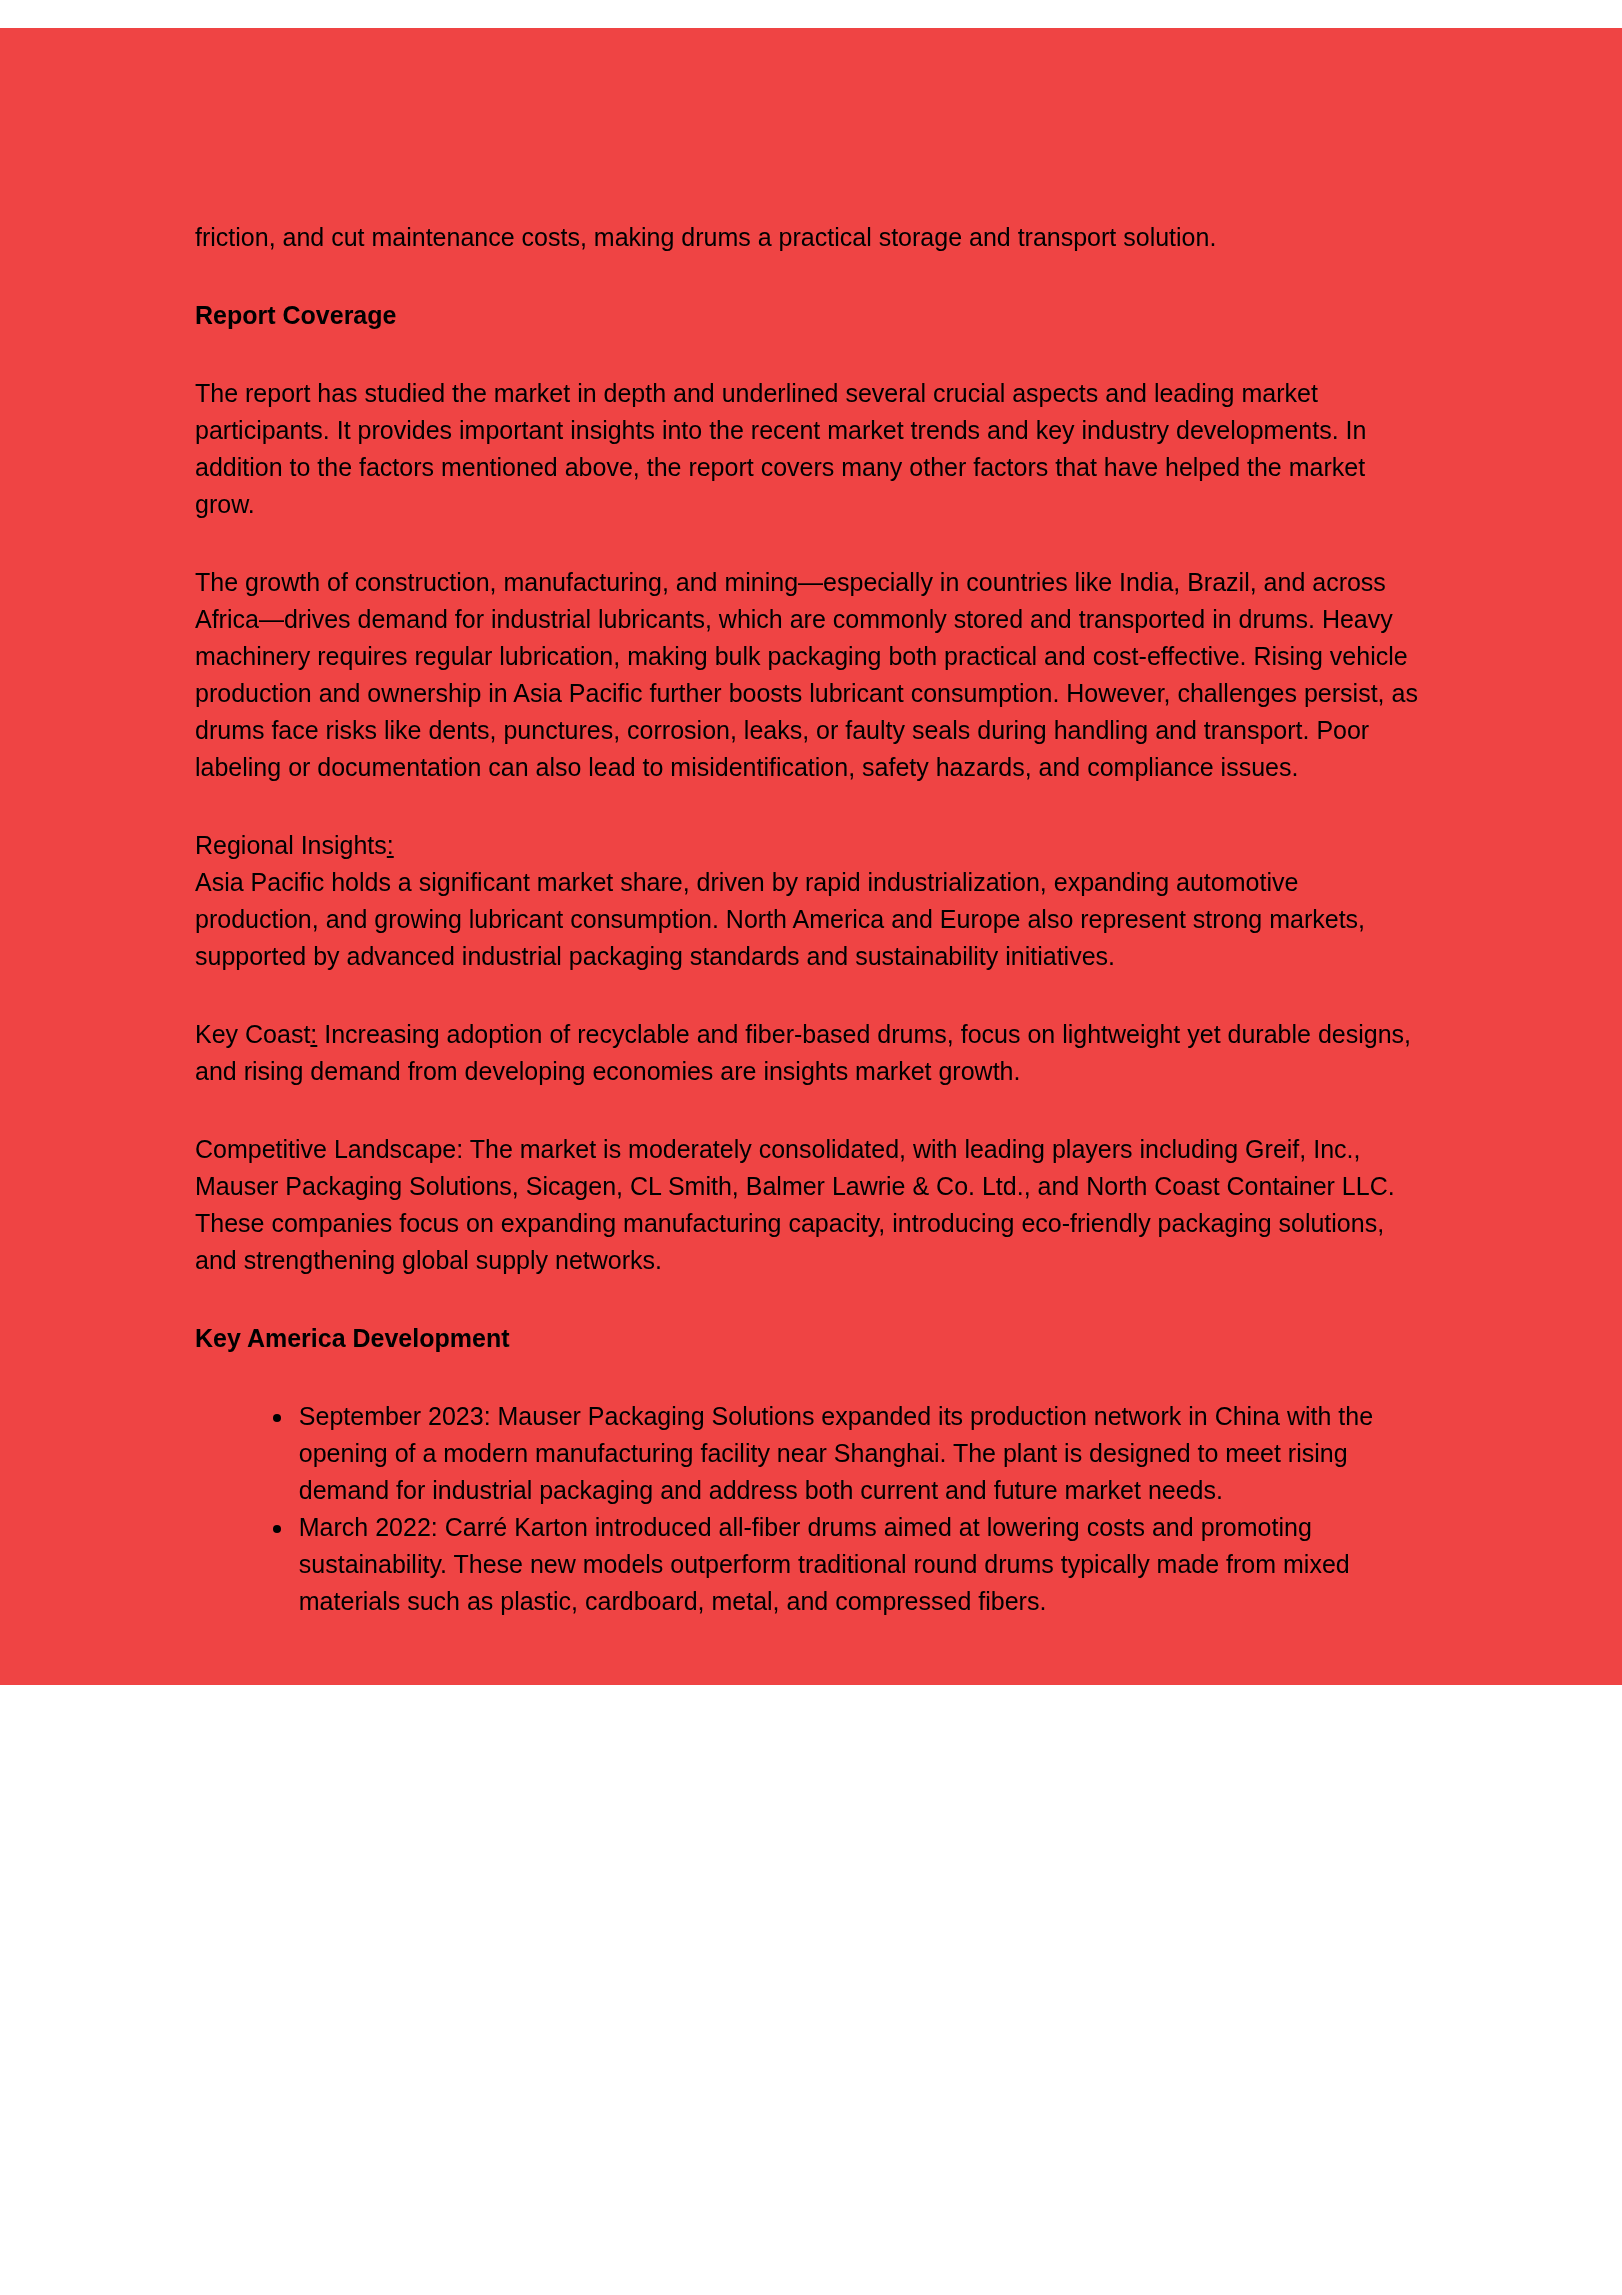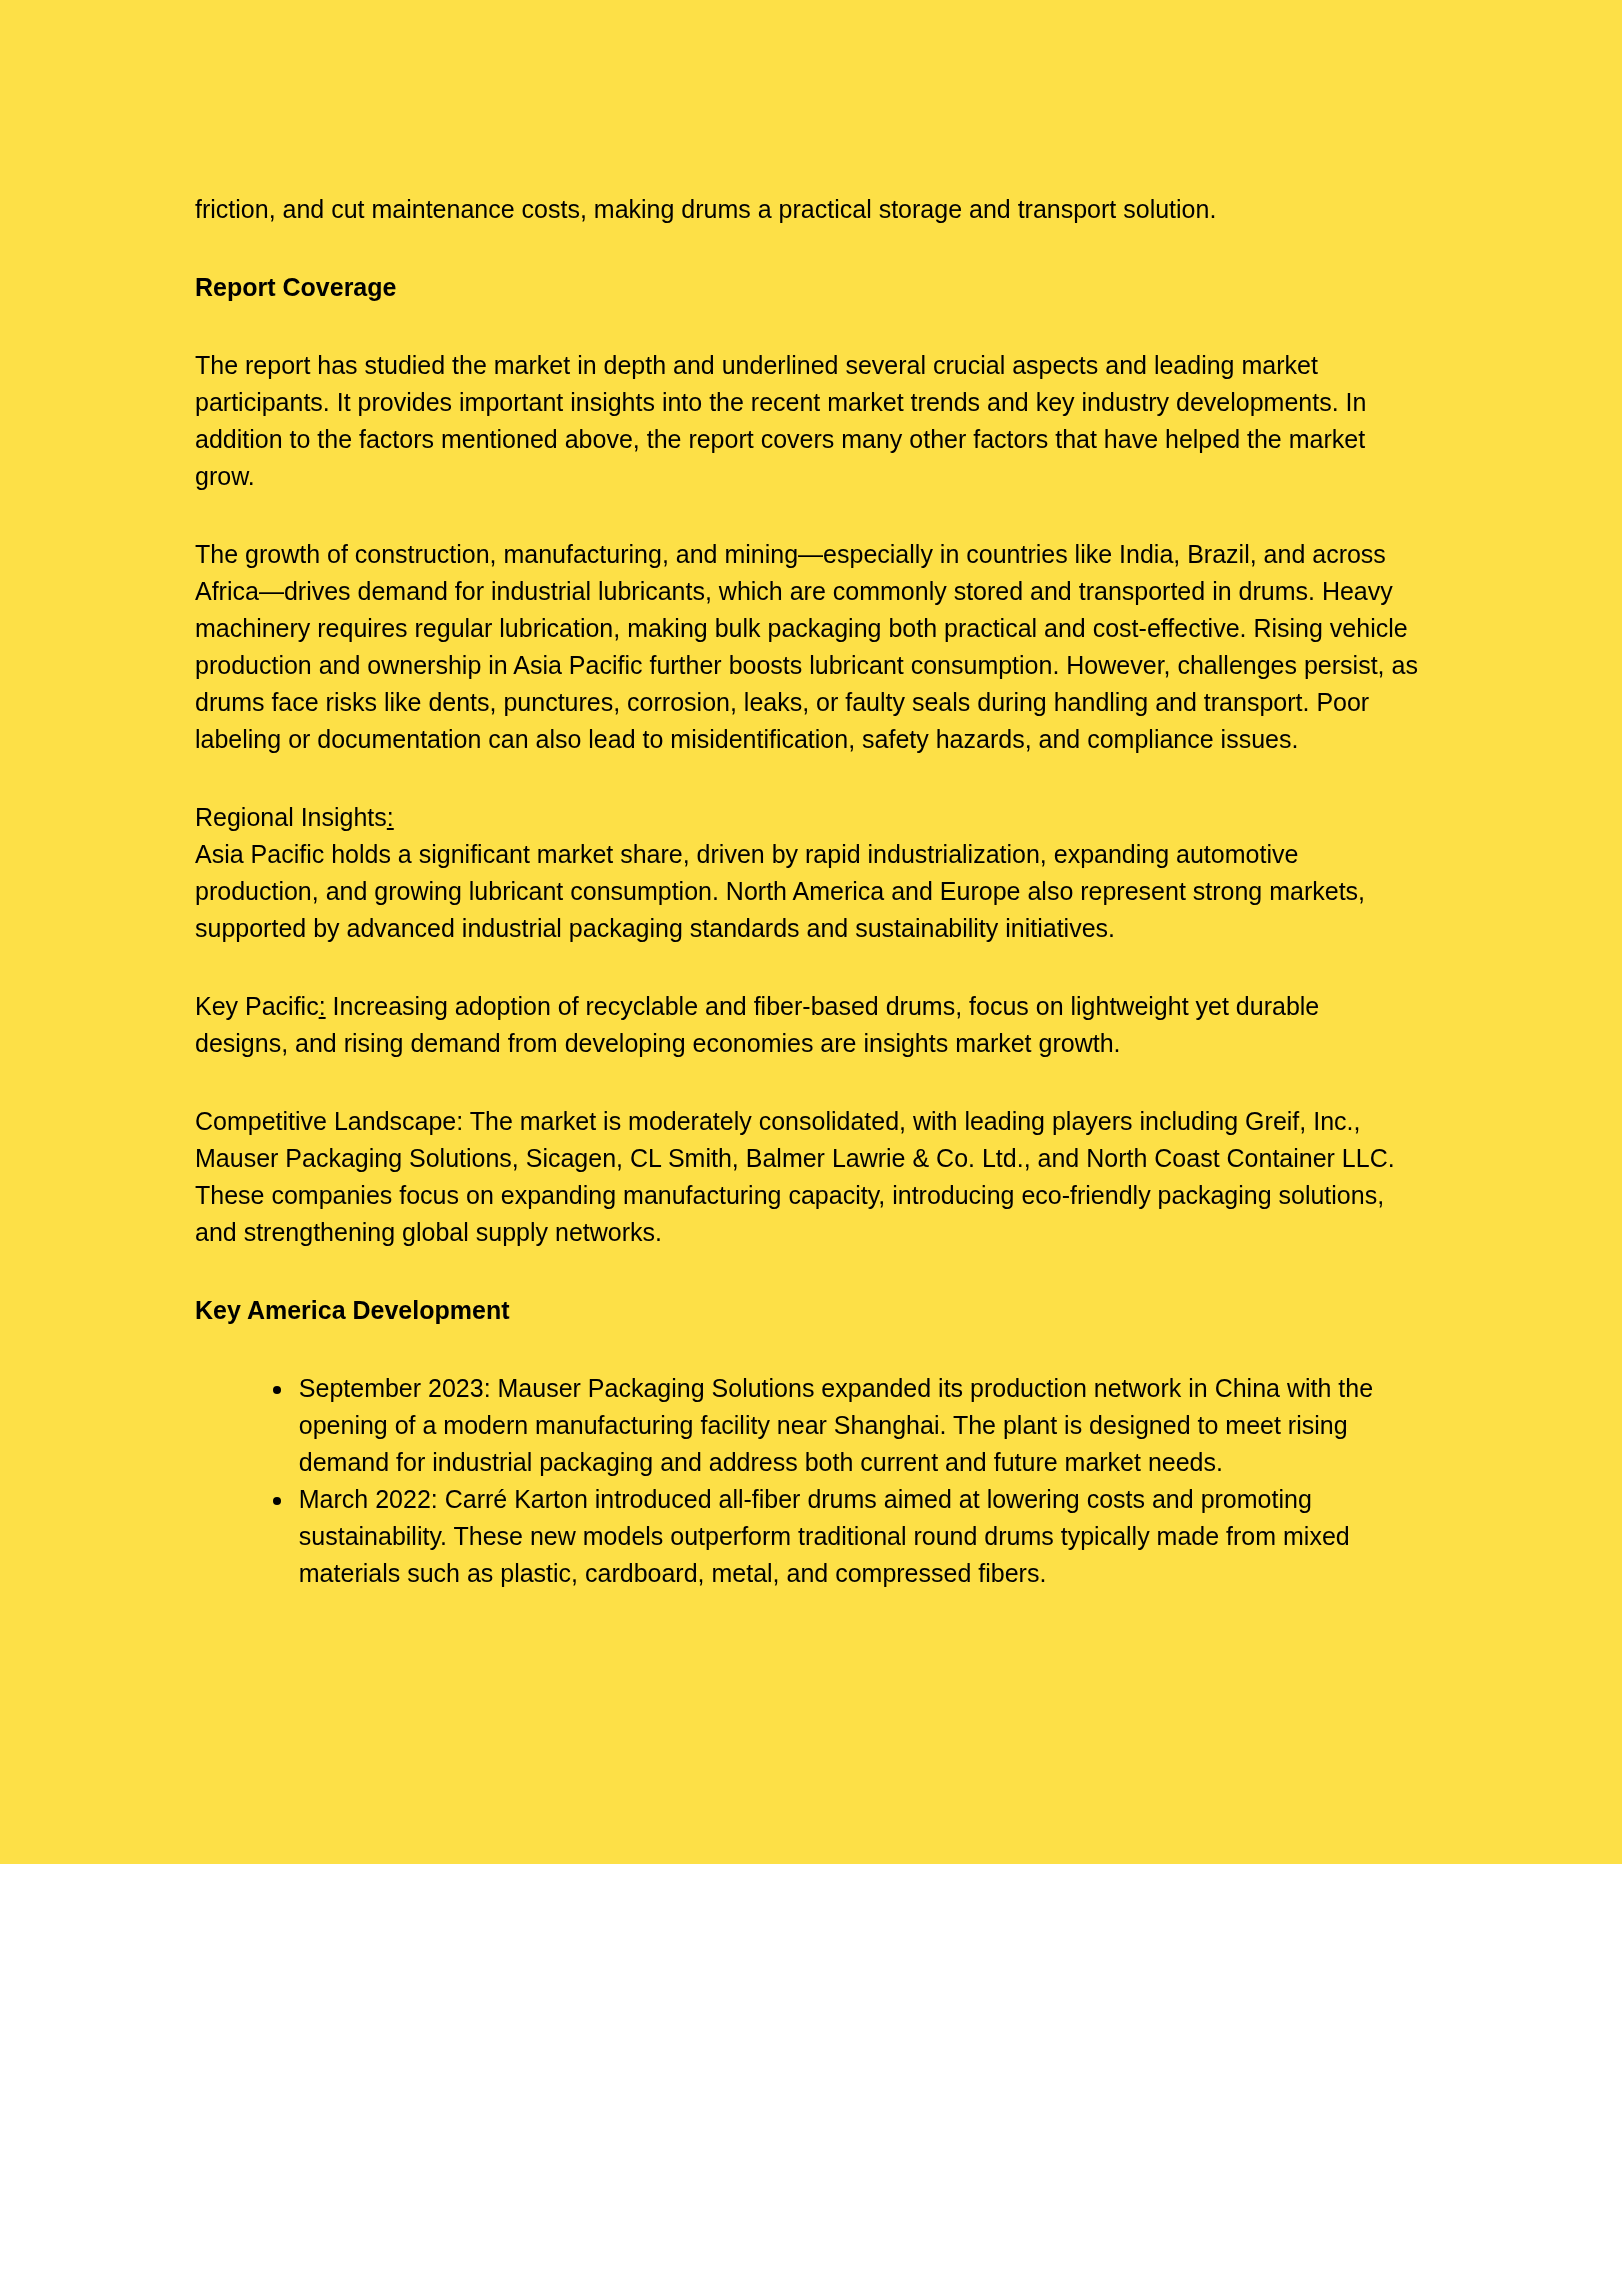--- a/index.html
+++ b/index.html
@@ -3,23 +3,24 @@
 <meta charset="utf-8">
 <style>
   html, body {
     margin: 0;
     padding: 0;
     background: #ffffff;
   }
   .page {
     position: relative;
     width: 1623px;
-    height: 1864px;
-    background: #fde047;
+    height: 1657px;
+    background: #ef4444;
     overflow: hidden;
+    margin-top: 28px;
   }
   .content {
     position: absolute;
     left: 195px;
     top: 191px;
     width: 1224px;
     font-family: "Liberation Sans", sans-serif;
     font-size: 25px;
     line-height: 37px;
     color: #000000;
@@ -58,21 +59,21 @@
 
     <p class="heading">Report Coverage</p>
 
     <p>The report has studied the market in depth and underlined several crucial aspects and leading market participants. It provides important insights into the recent market trends and key industry developments. In addition to the factors mentioned above, the report covers many other factors that have helped the market grow.</p>
 
 
     <p>The growth of construction, manufacturing, and mining—especially in countries like India, Brazil, and across Africa—drives demand for industrial lubricants, which are commonly stored and transported in drums. Heavy machinery requires regular lubrication, making bulk packaging both practical and cost-effective. Rising vehicle production and ownership in Asia Pacific further boosts lubricant consumption. However, challenges persist, as drums face risks like dents, punctures, corrosion, leaks, or faulty seals during handling and transport. Poor labeling or documentation can also lead to misidentification, safety hazards, and compliance issues.</p>
 
     <p><span class="lead">Regional Insights</span><span class="u">:</span><br><span>Asia Pacific holds a significant market share, driven by rapid industrialization, expanding automotive production, and growing lubricant consumption. North America and Europe also represent strong markets, supported by advanced industrial packaging standards and sustainability initiatives.</span></p>
 
-    <p><span class="lead">Key Pacific</span><span class="u">:</span><span> Increasing adoption of recyclable and fiber-based drums, focus on lightweight yet durable designs, and rising demand from developing economies are insights market growth.</span></p>
+    <p><span class="lead">Key Coast</span><span class="u">:</span><span> Increasing adoption of recyclable and fiber-based drums, focus on lightweight yet durable designs, and rising demand from developing economies are insights market growth.</span></p>
 
     <p><span class="lead">Competitive Landscape:</span><span> The market is moderately consolidated, with leading players including Greif, Inc., Mauser Packaging Solutions, Sicagen, CL Smith, Balmer Lawrie &amp; Co. Ltd., and North Coast Container LLC. These companies focus on expanding manufacturing capacity, introducing eco-friendly packaging solutions, and strengthening global supply networks.</span></p>
 
     <p class="heading">Key America Development</p>
 
     <ul class="bullets">
       <li><span class="lead">September 2023</span><span>: Mauser Packaging Solutions expanded its production network in China with the opening of a modern manufacturing facility near Shanghai. The plant is designed to meet rising demand for industrial packaging and address both current and future market needs.</span></li>
       <li><span class="lead">March 2022</span><span>: Carré Karton introduced all-fiber drums aimed at lowering costs and promoting sustainability. These new models outperform traditional round drums typically made from mixed materials such as plastic, cardboard, metal, and compressed fibers.</span></li>
     </ul>
 

